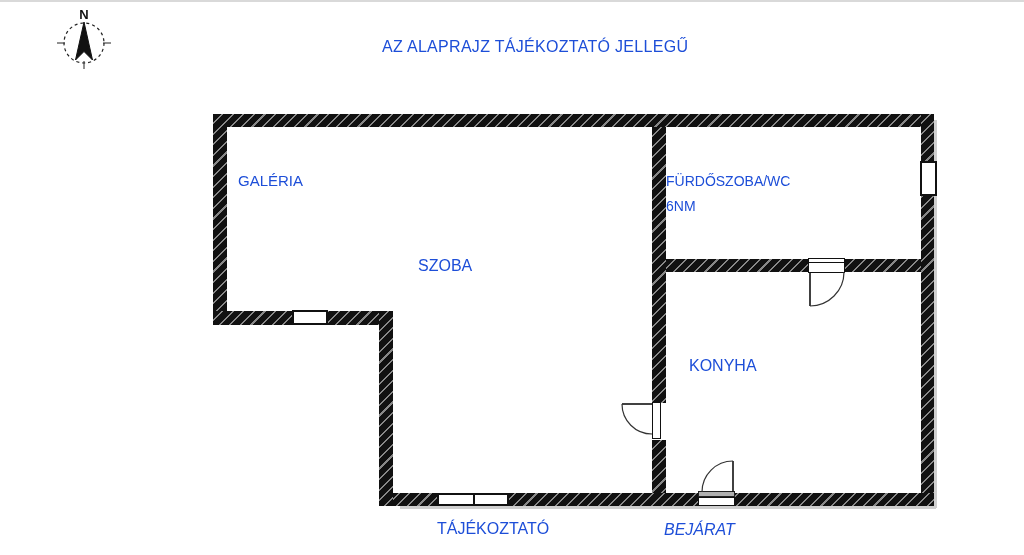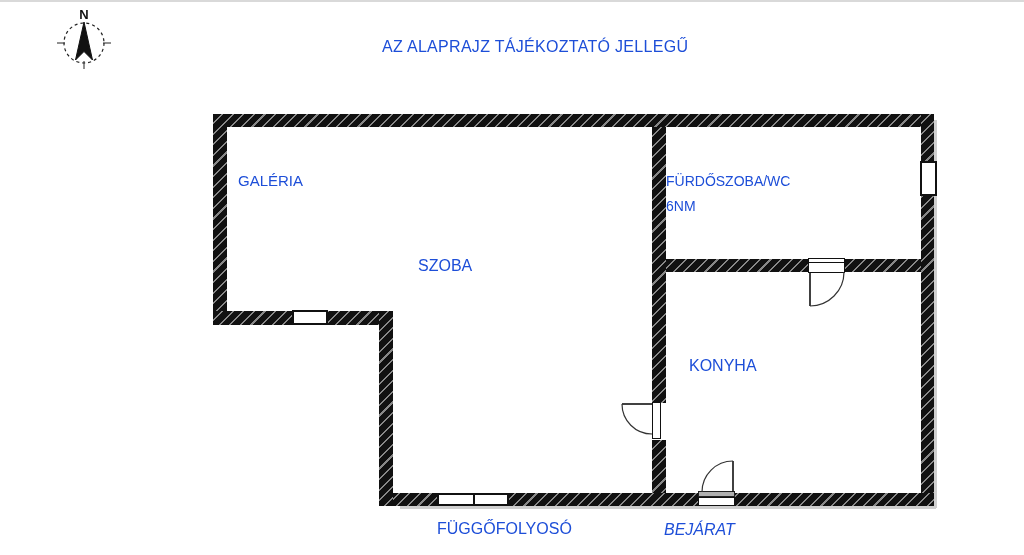--- a/index.html
+++ b/index.html
@@ -106,16 +106,16 @@
 
   <div class="label" style="left:666px;top:169px;width:222px;font-size:14px;line-height:25px;">
     <div>FÜRDŐSZOBA/WC</div>
     <div>6NM</div>
   </div>
 
   <div class="label" style="left:689px;top:355px;width:220px;line-height:22px;">
     <div>KONYHA</div>
   </div>
 
-  <div class="label" style="left:437px;top:518px;width:160px;">FÜGGŐFOLYOSÓ</div>
+  <div class="label" style="left:437px;top:518px;width:160px;">TÁJÉKOZTATÓ</div>
   <div class="label" style="left:664px;top:519px;width:130px;font-style:italic;">BEJÁRAT</div>
 
 </div>
 
 </body></html>

